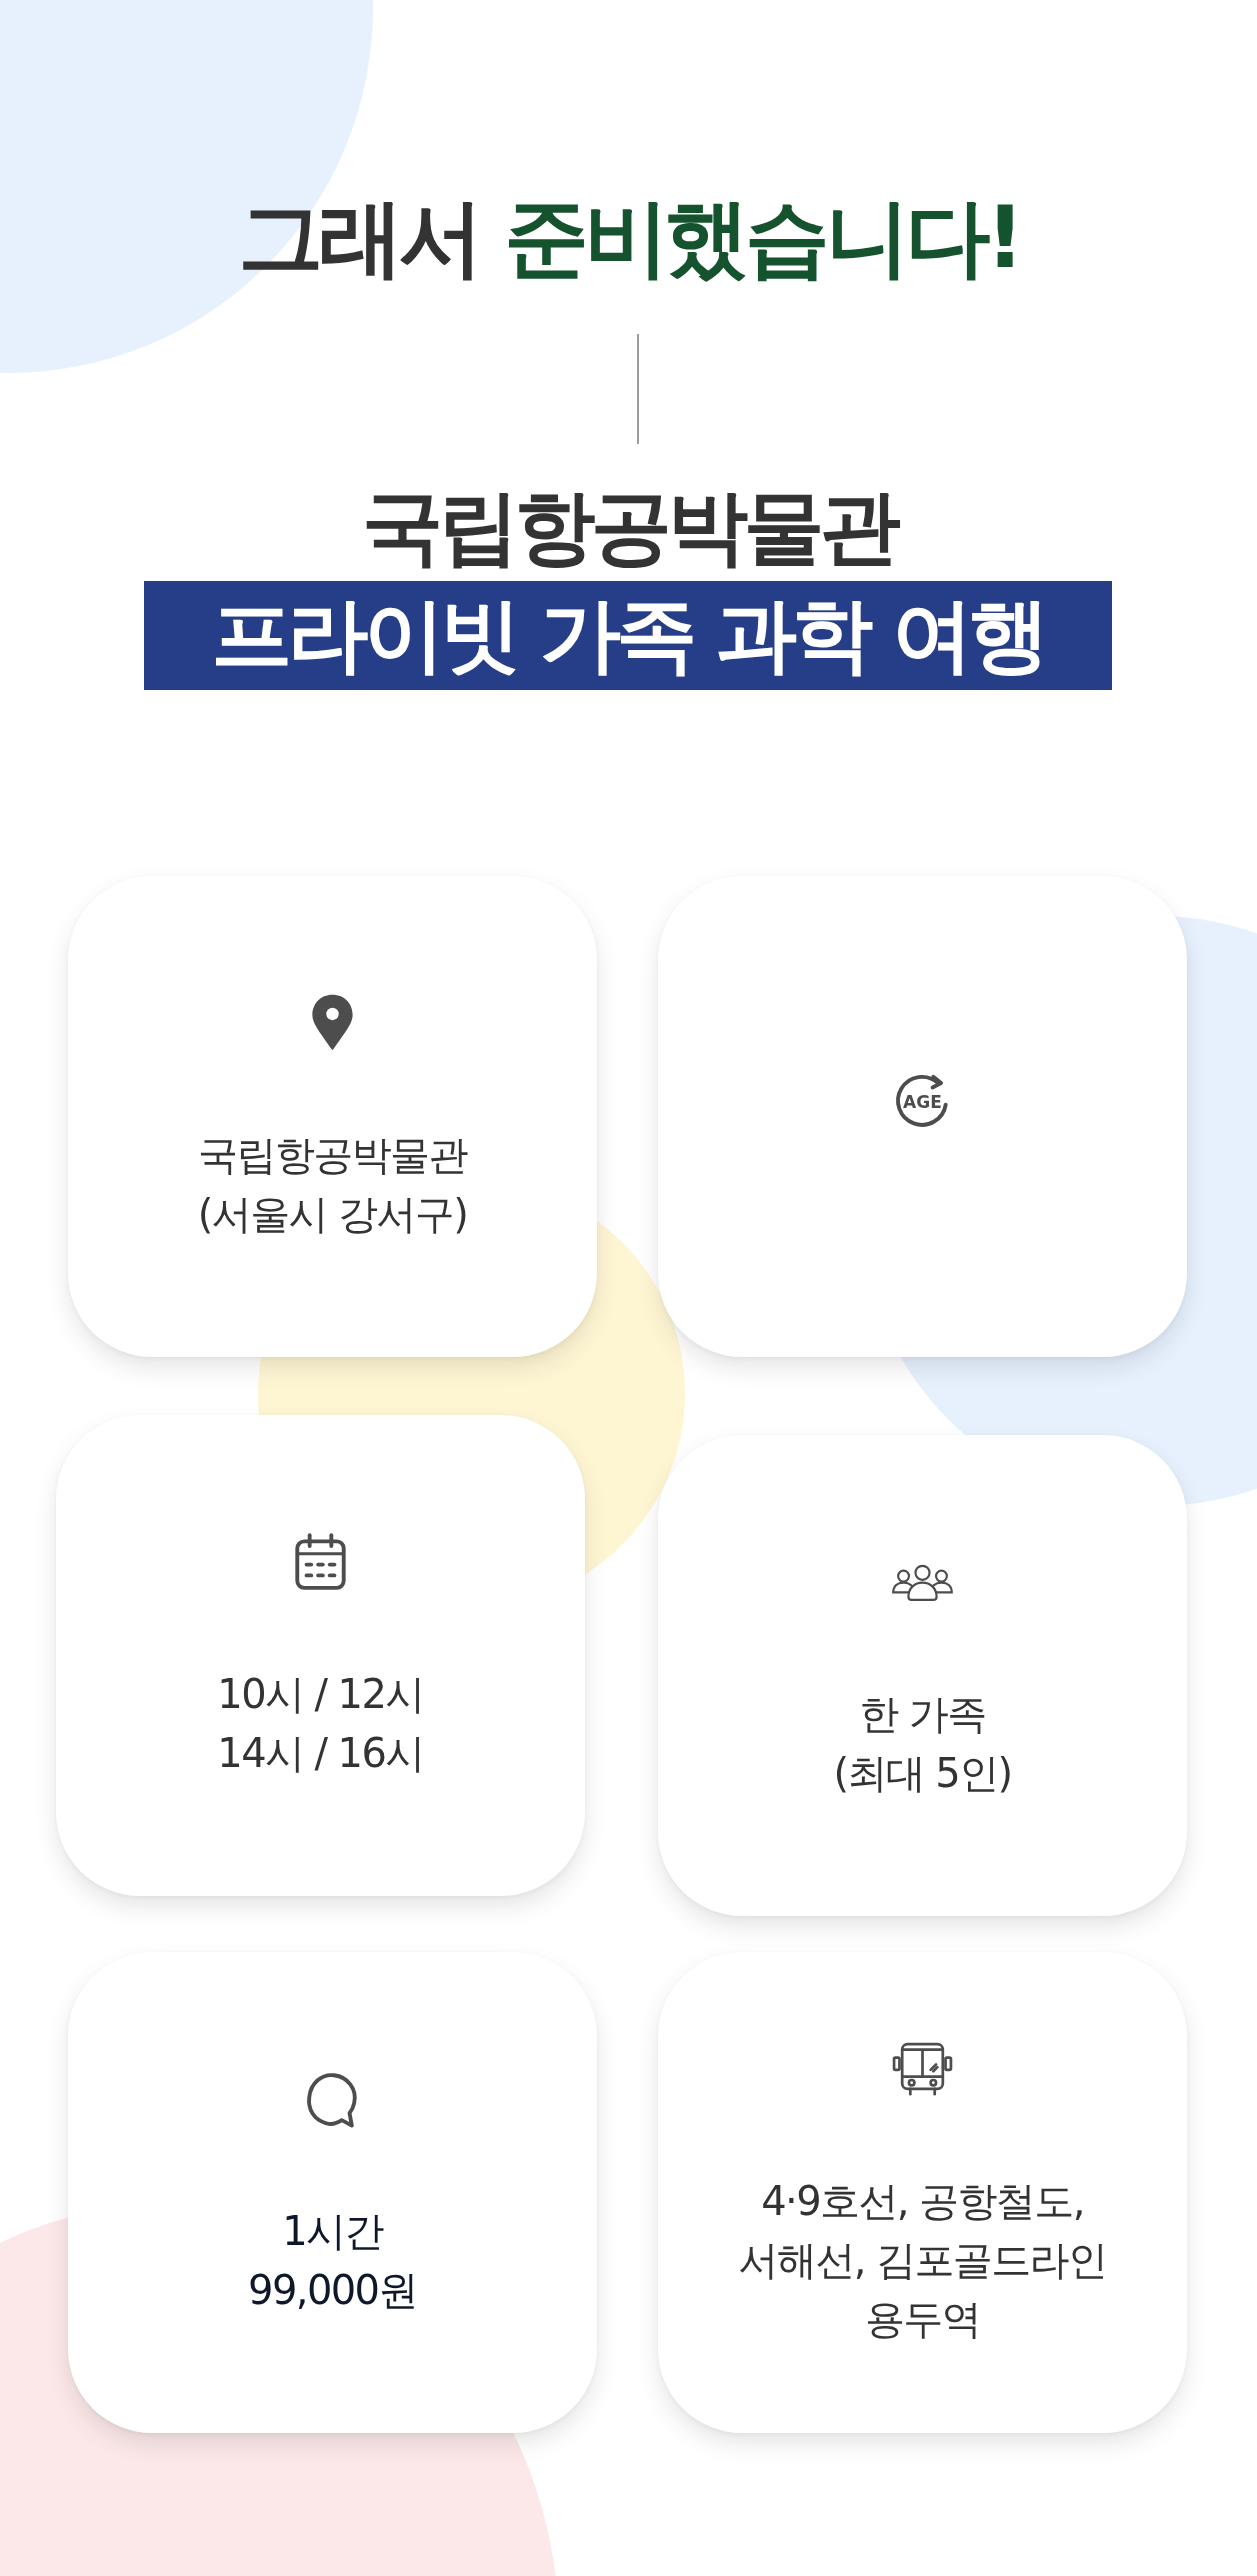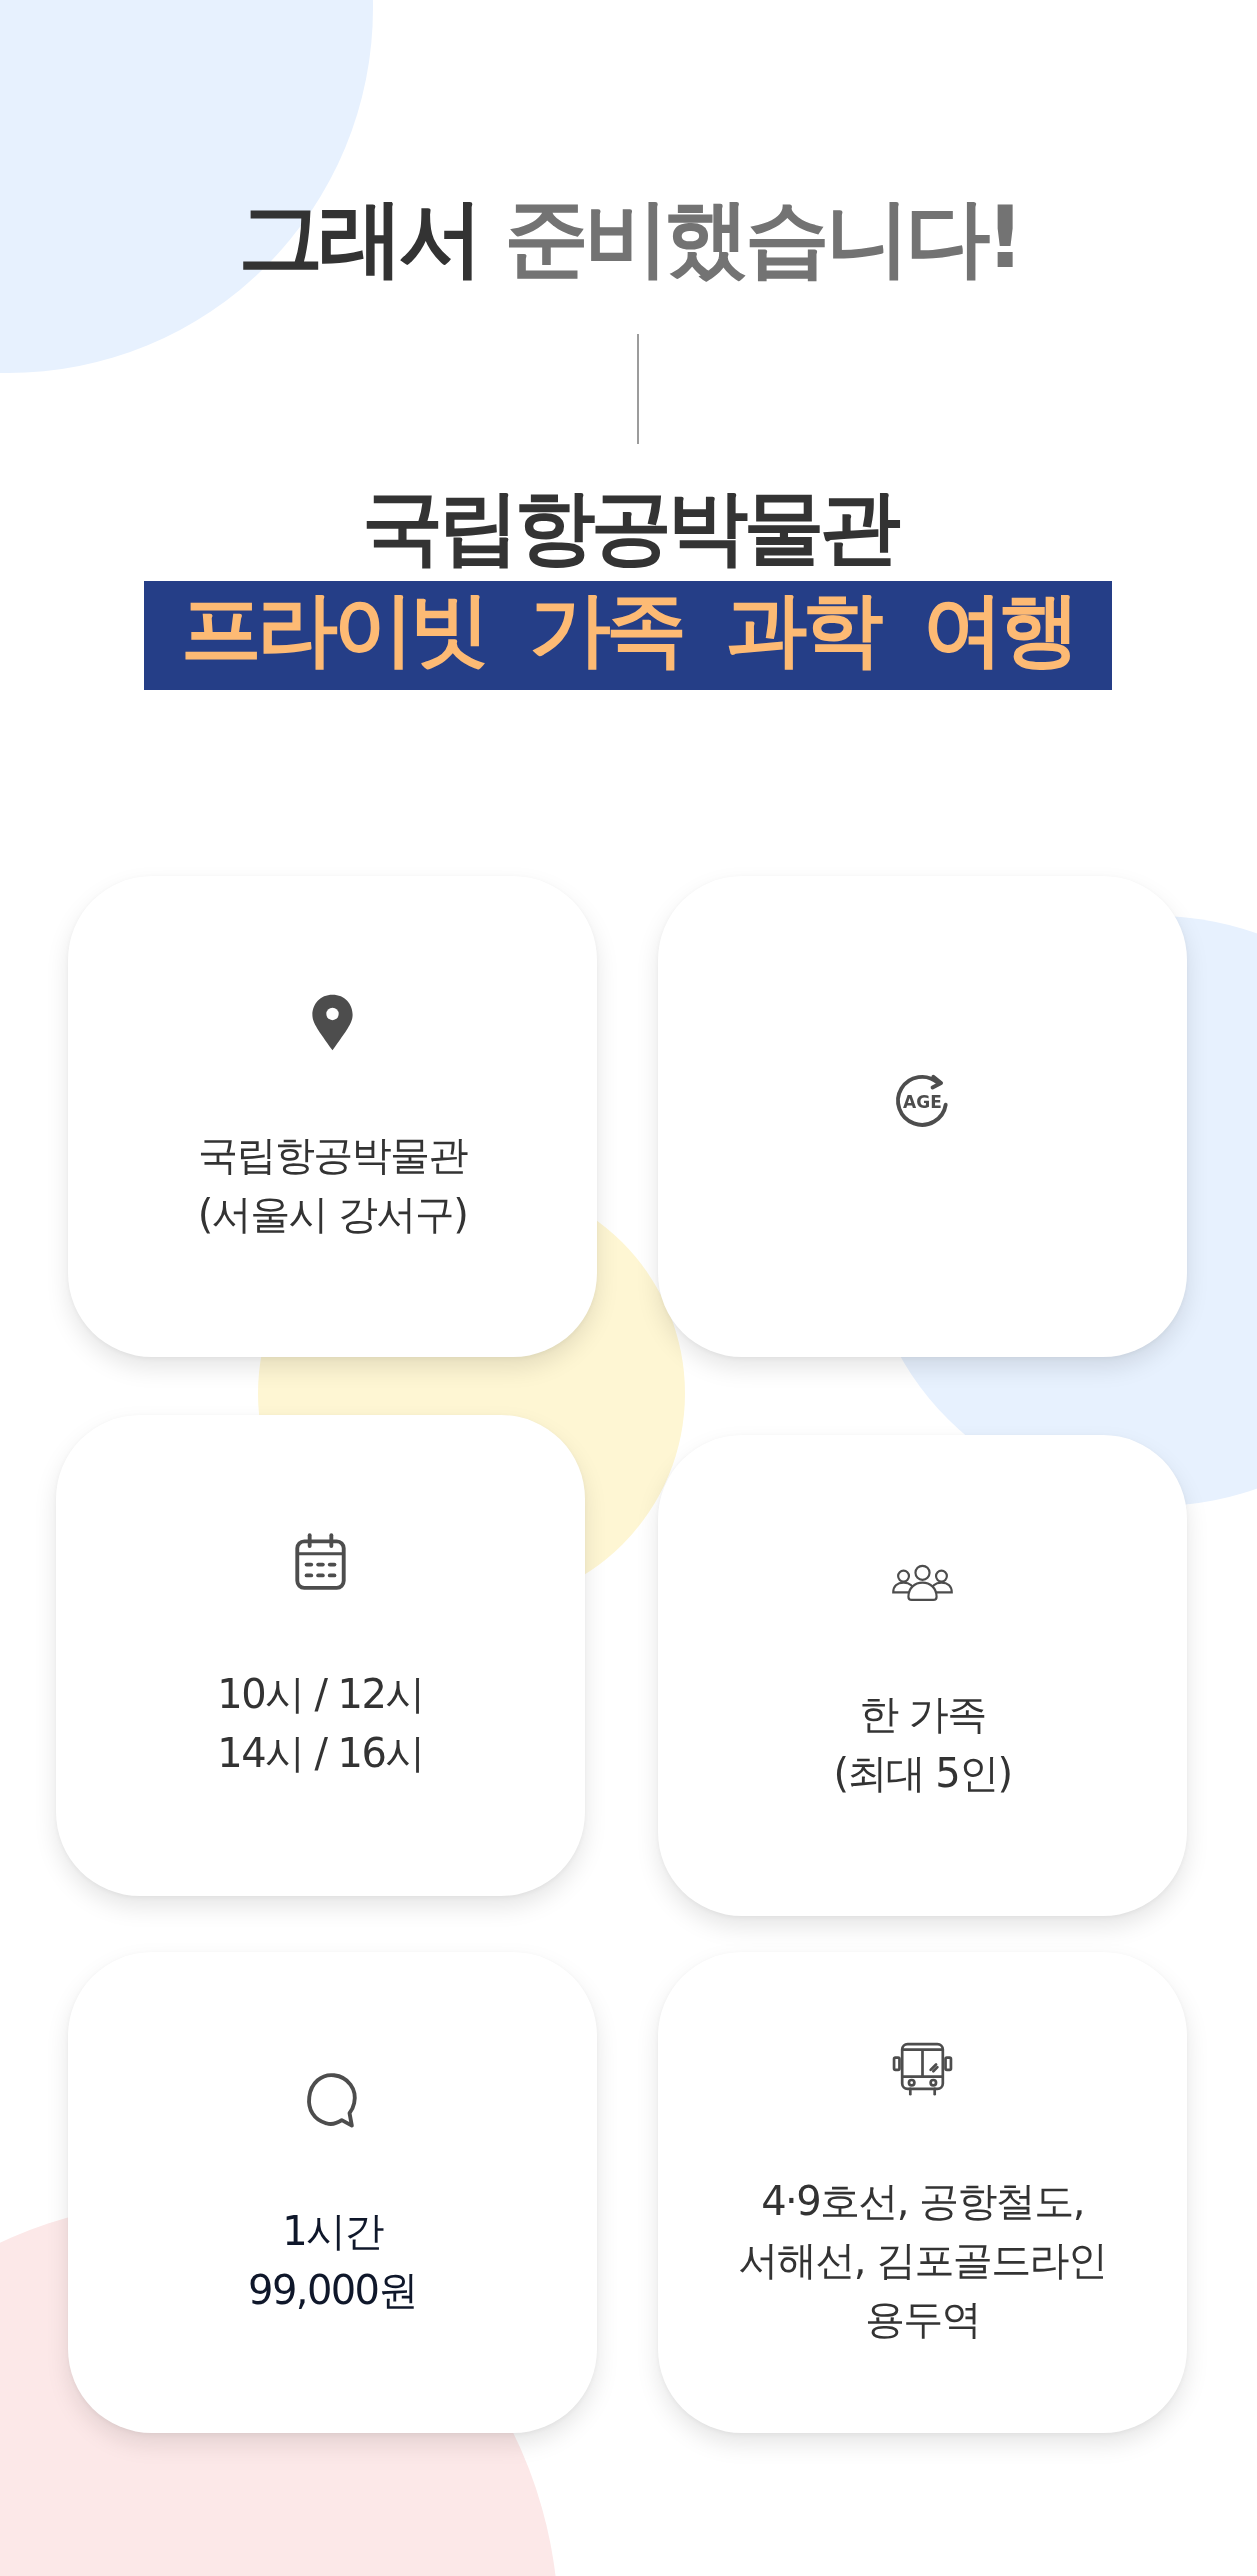--- a/index.html
+++ b/index.html
@@ -15,36 +15,36 @@
   .bg-blue-top { left: -357px; top: -357px; width: 730px; height: 730px; background: #e7f1fe; }
   .bg-blue-right { left: 862px; top: 916px; width: 590px; height: 590px; background: #e7f1fe; }
   .bg-yellow { left: 258px; top: 1180px; width: 427px; height: 427px; background: #fef6d3; }
   .bg-pink { left: -233px; top: 2205px; width: 792px; height: 854px; background: #fce8e8; }
 
   .heading {
     position: absolute; left: 0; top: 180px; width: 1258px;
     text-align: center; font-weight: bold; font-size: 85px; letter-spacing: -4.7px;
     color: #333333; z-index: 2; line-height: 116px;
   }
-  .heading .accent { color: #737373; }
+  .heading .accent { color: #14532d; }
 
   .divider { position: absolute; left: 637px; top: 334px; width: 2.3px; height: 110px; background: #9c9c9c; z-index: 2; }
 
   .subtitle {
     position: absolute; left: 0; top: 477px; width: 1258px;
     text-align: center; font-weight: bold; font-size: 81px; letter-spacing: -4.7px;
     color: #333333; z-index: 2; line-height: 101px;
   }
   .band {
     position: absolute; left: 144px; top: 581px; width: 968px; height: 109px;
     background: #253e87; z-index: 2;
     display: flex; align-items: center; justify-content: center;
   }
   .band span {
-    color: #fdba74; font-weight: bold; font-size: 81px; letter-spacing: -4.7px; line-height: 109px; font-family: Liberation Mono, monospace;
+    color: #ffffff; font-weight: bold; font-size: 81px; letter-spacing: -4.7px; line-height: 109px;
   }
 
   .card {
     position: absolute; width: 529px; height: 481px;
     background: #ffffff; border-radius: 84px;
     box-shadow: 0 11px 23px rgba(0,0,0,0.10), 0 1.6px 4.7px rgba(0,0,0,0.04);
     z-index: 3;
     display: flex; flex-direction: column; align-items: center; justify-content: center; gap: 40px;
   }
   .c1 { left: 68px; top: 876px; }

